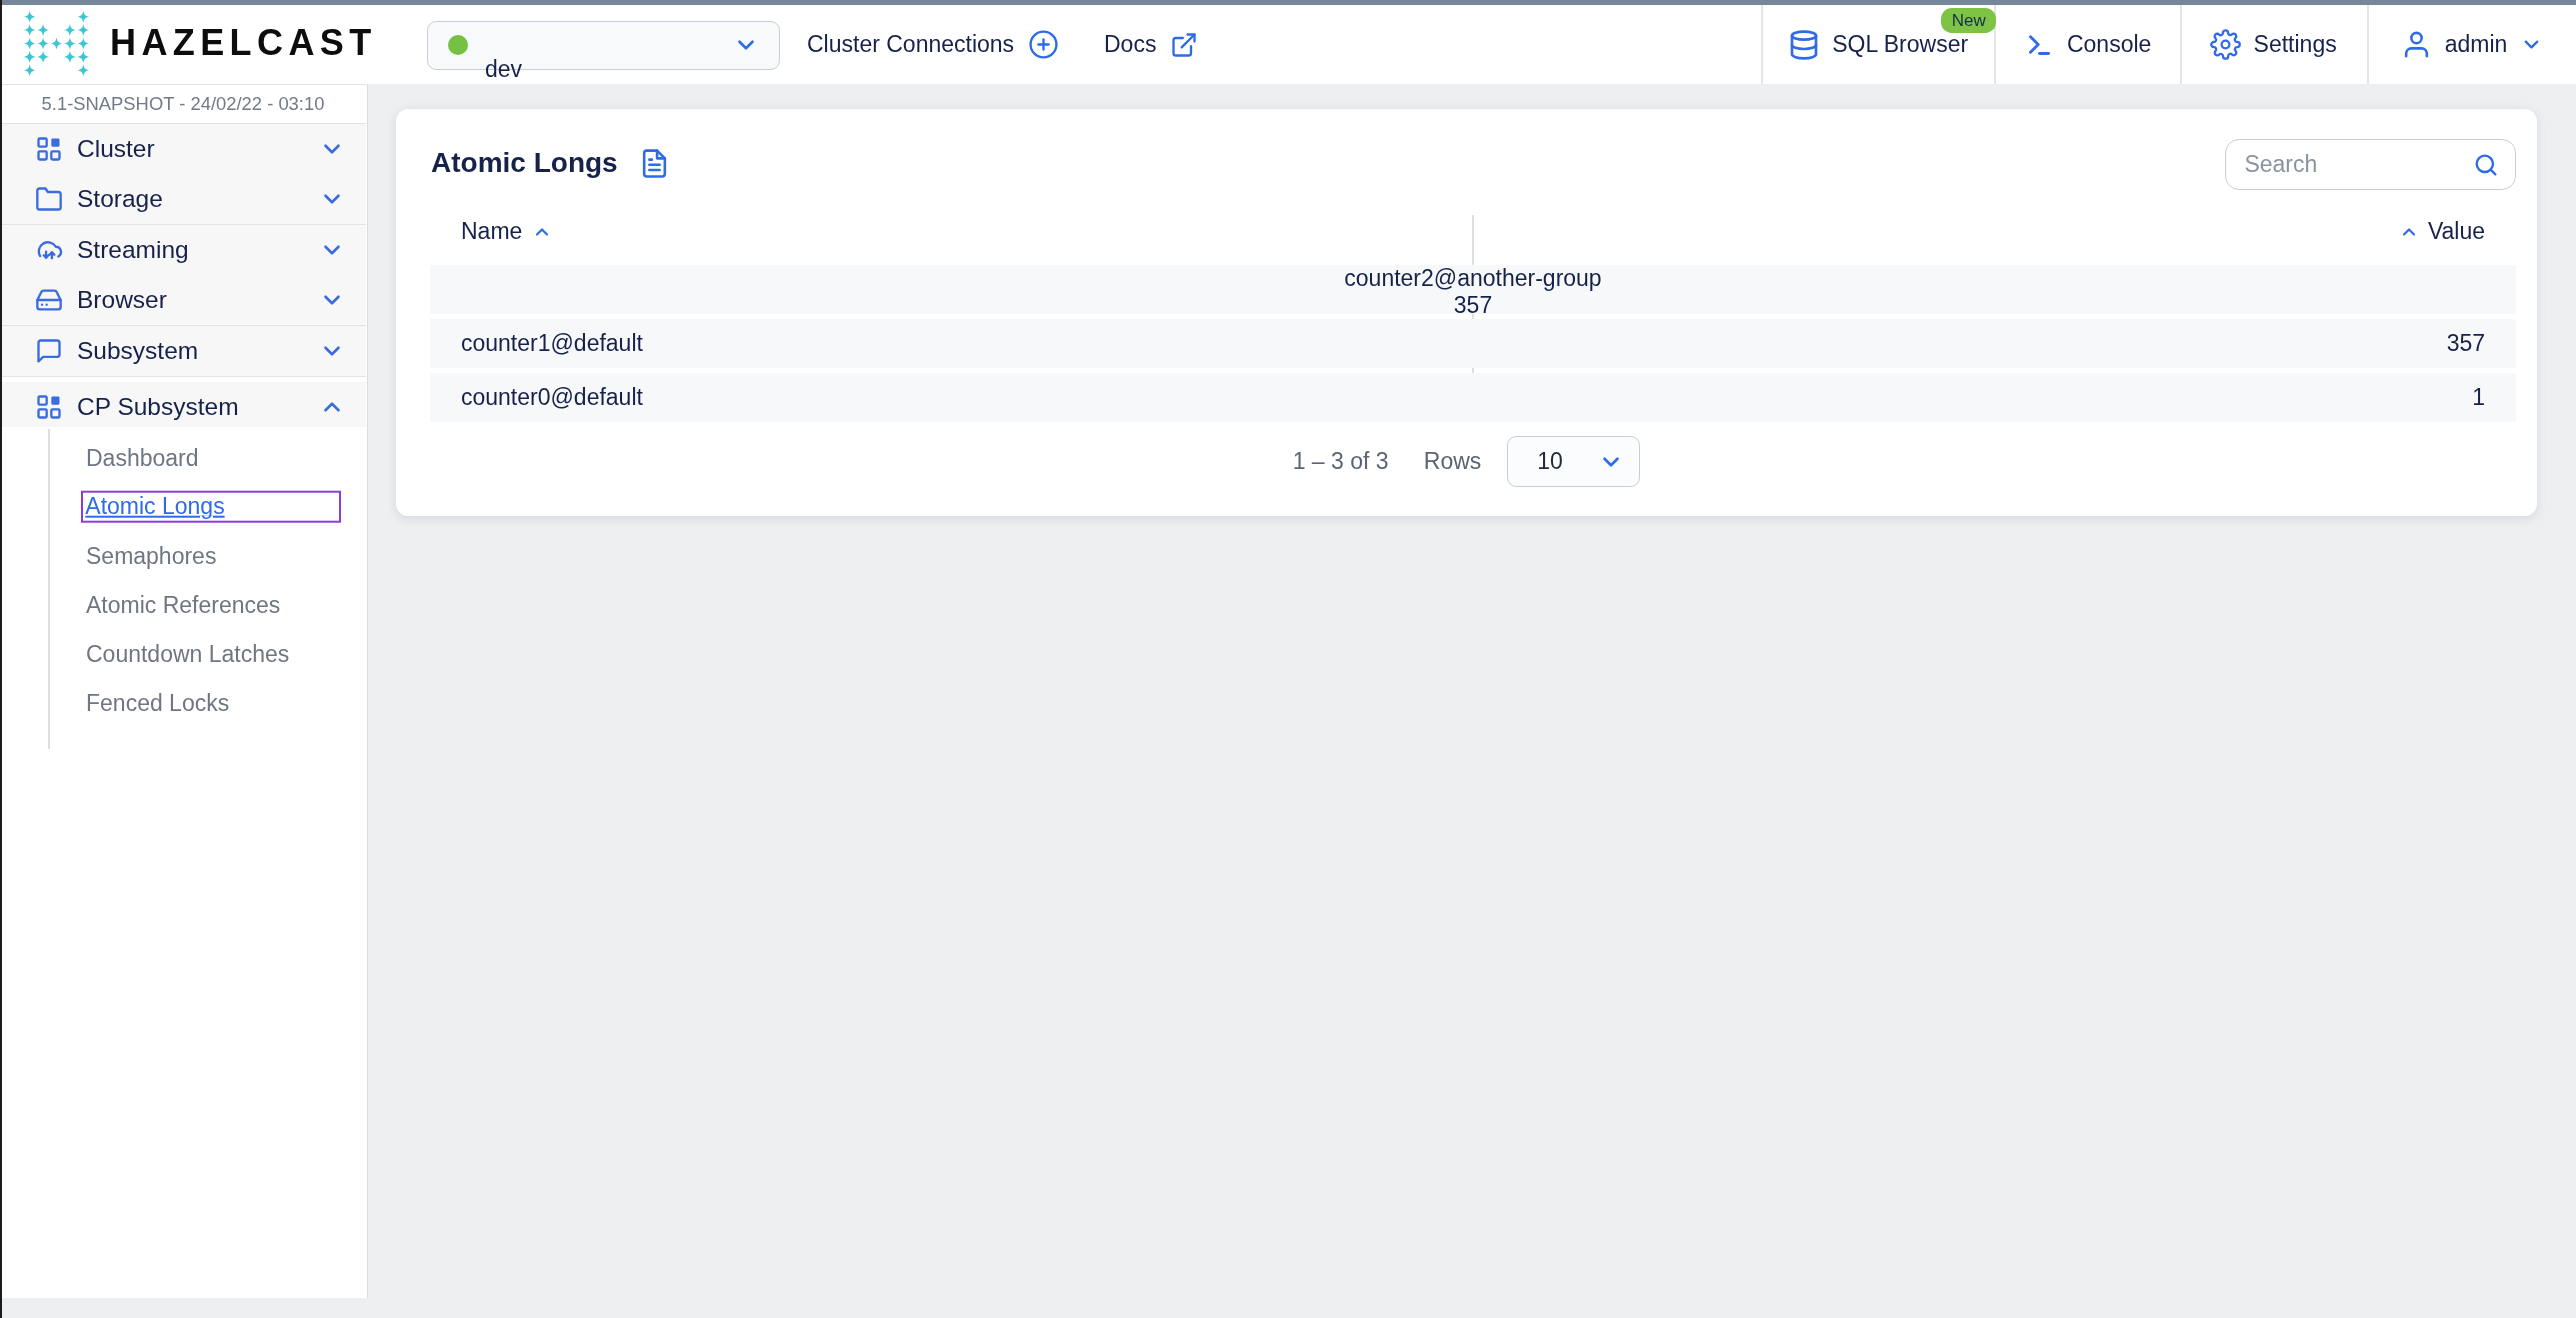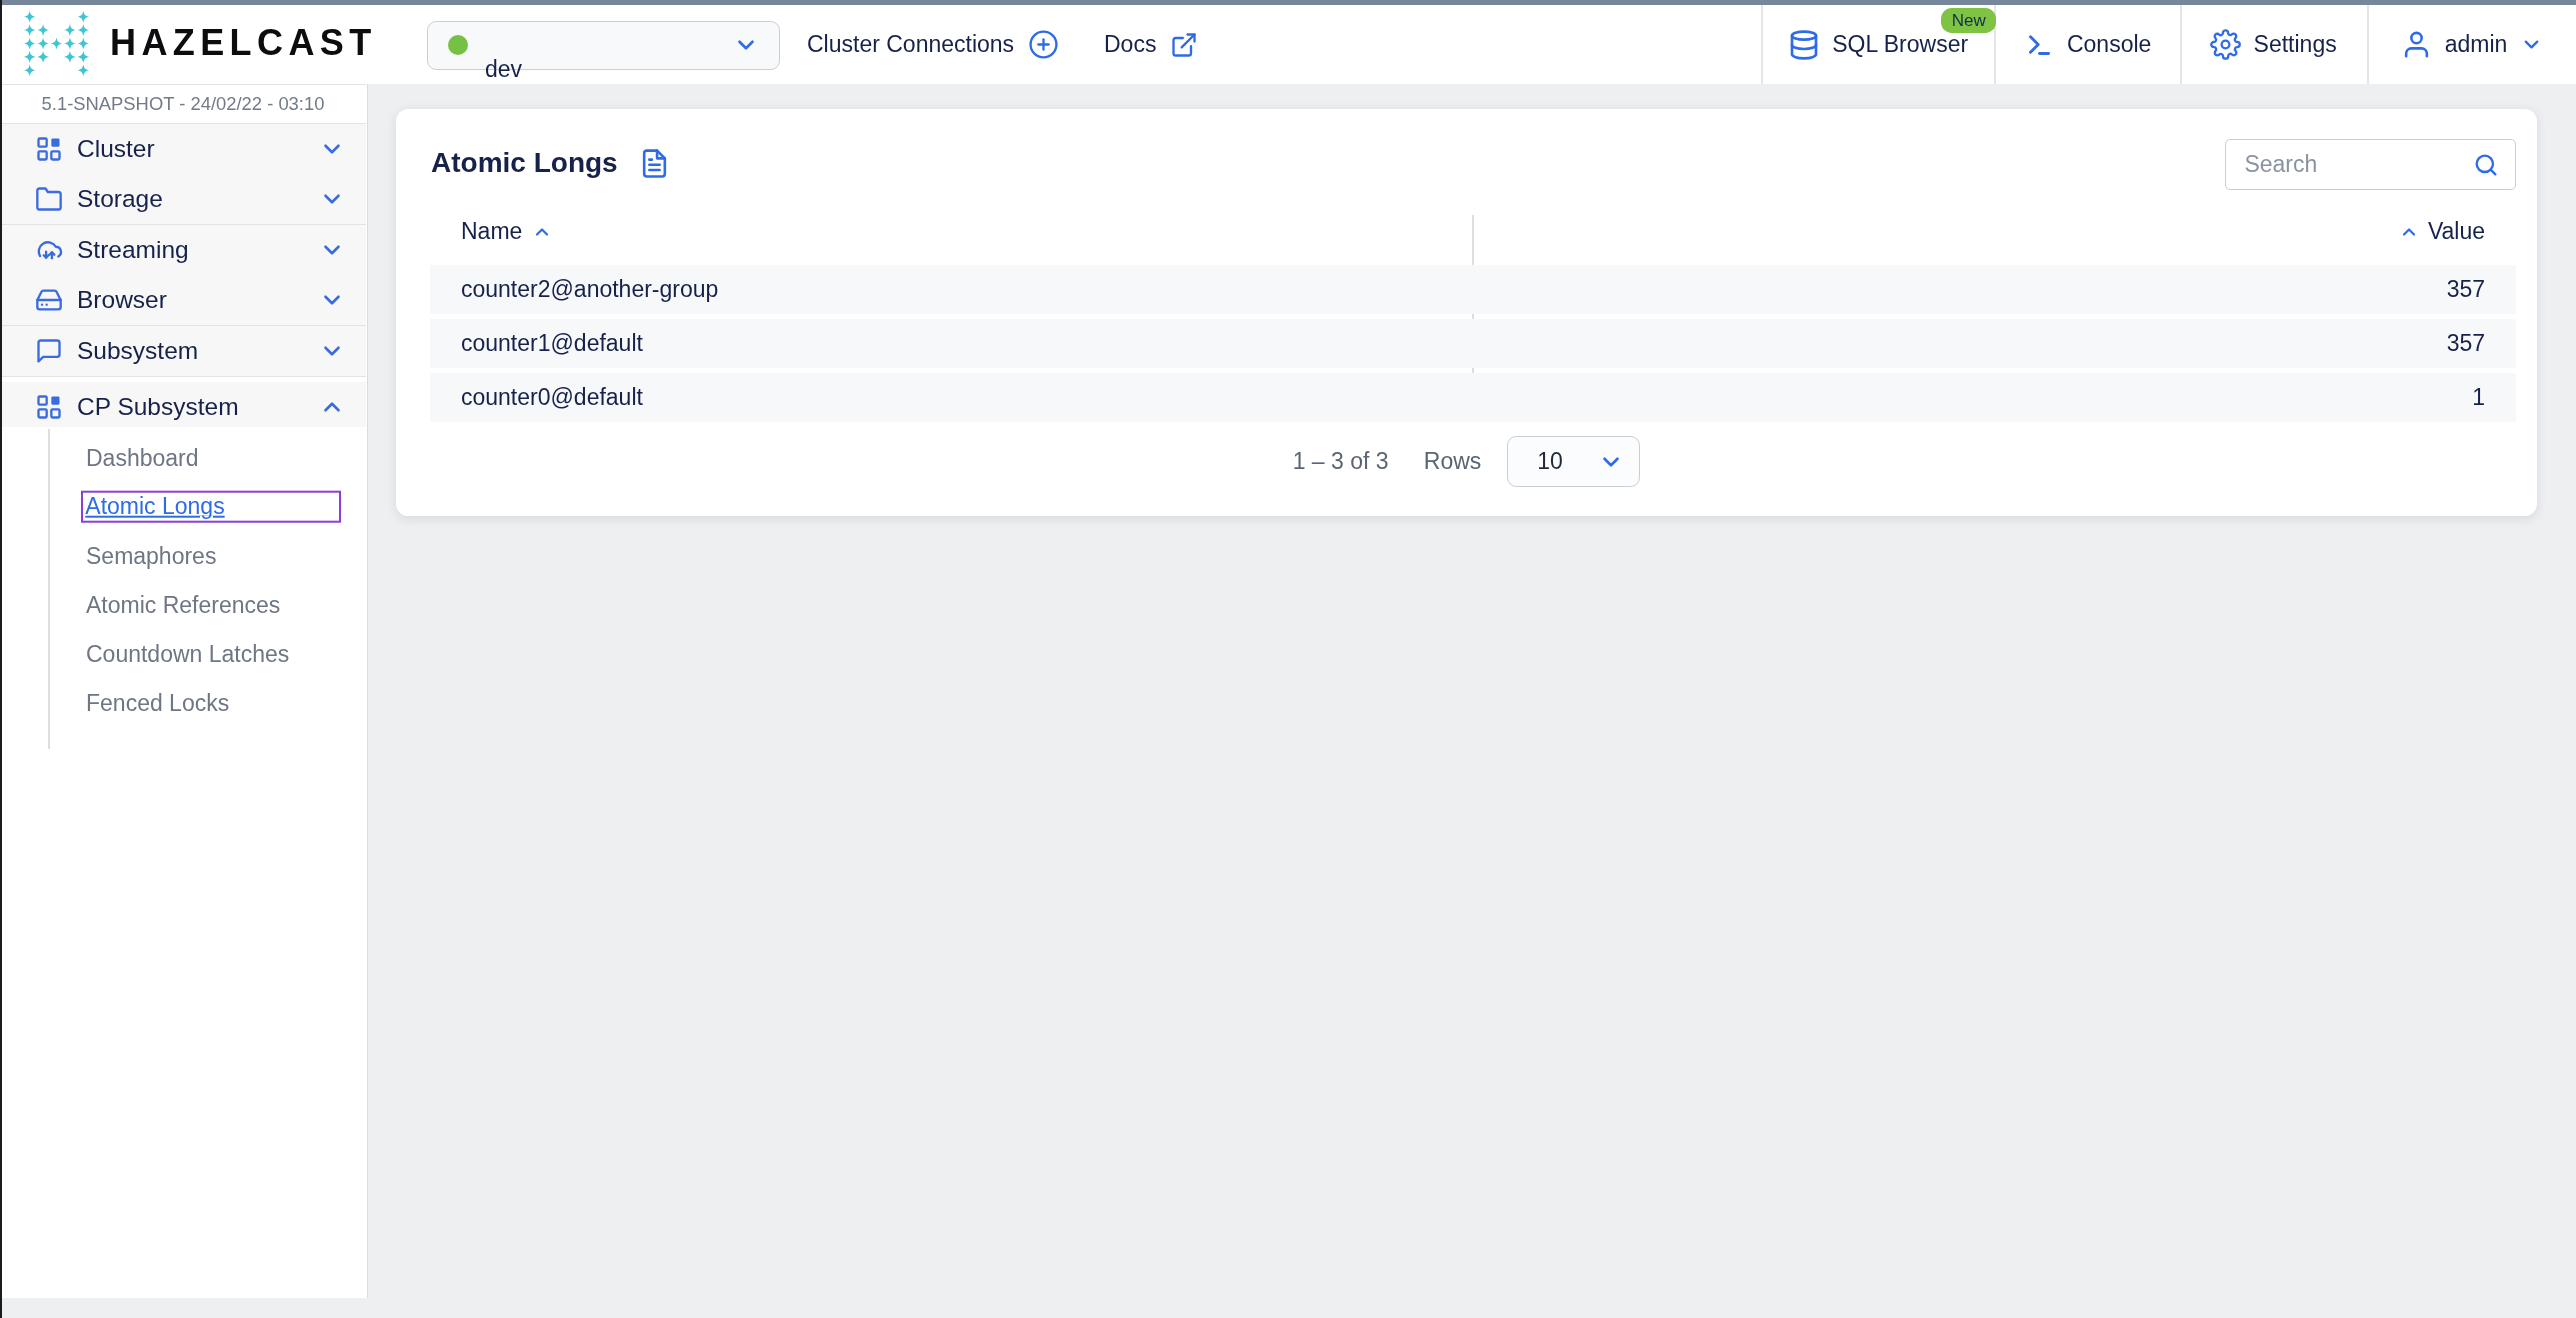--- a/index.html
+++ b/index.html
@@ -39,29 +39,29 @@
   .indent-line { position:absolute; left:48px; top:1.5px; width:1.5px; height:320px; background:#dcdee0; }
   .sub-item { position:absolute; left:0; width:438px; height:49px; cursor:pointer; }
   .sub-label { position:absolute; left:86px; top:50%; transform:translateY(-50%); font-size:23px; color:#6e7683; white-space:nowrap; }
   .sub-item.active .sub-label { left:81px; width:260px; border:2.3px solid #8a3dd8; padding:0.8px 0 0.8px 2.3px; color:#2e6be6; text-decoration:underline; background:#fff; }
 
   
   .main { position:absolute; left:368px; top:84px; width:2208px; height:1234px; background:#edeff1; }
   .card { position:absolute; left:28px; top:25px; width:2141px; height:407px; background:#ffffff; border-radius:12.3px; box-shadow:0 2.3px 10.7px rgba(25,39,70,0.10); }
   .card-title-row { position:absolute; left:35px; top:38px; display:flex; align-items:center; gap:21.5px; }
   .card-title { font-size:28px; font-weight:600; color:#16224a; }
-  .search-box { position:absolute; left:1829px; top:30px; width:291px; height:51px; border:1.5px solid #c9ced6; border-radius:5px; background:#fff; display:flex; align-items:center; padding:0 15.3px 0 18.4px; }
+  .search-box { position:absolute; left:1829px; top:30px; width:291px; height:51px; border:1.5px solid #c9ced6; border-radius:14px; background:#fff; display:flex; align-items:center; padding:0 15.3px 0 18.4px; }
   .search-box input { flex:1; border:none; outline:none; font-size:23px; color:#16224a; font-family:inherit; background:transparent; min-width:0; }
   .search-box input::placeholder { color:#8a93a0; }
 
   .t-head { position:absolute; left:34px; top:101px; width:2086px; height:43px; display:flex; align-items:center; justify-content:space-between; padding:0 31px 0 31px; }
   .th-group { display:flex; align-items:center; gap:9.2px; font-size:23px; font-weight:500; color:#16224a; cursor:pointer; }
   .col-div { position:absolute; left:1076px; top:106px; width:1.5px; height:207px; background:#dcdee0; }
   .t-row { position:absolute; left:34px; width:2086px; height:49px; background:#f7f8f9; display:flex; align-items:center; justify-content:space-between; padding:0 31px 0 31px; font-size:23px; color:#16224a; }
-  .row0 { top:156px; } .row1 { top:210px; } .row2 { top:264px; }
+  .row0 { top:156px;flex-direction:column; } .row1 { top:210px; } .row2 { top:264px; }
 
   .pager { position:absolute; left:0; top:327px; width:2141px; height:51px; display:flex; align-items:center; justify-content:center; gap:26px; }
   .pager-range { font-size:23px; color:#5a6473; }
   .pager-rows-label { font-size:23px; color:#5a6473; margin-left:9.2px; }
   .rows-select { width:133px; height:51px; border:1.5px solid #c9ced6; border-radius:9.2px; background:#fbfcfd; display:flex; align-items:center; padding:0 15.3px 0 29px; cursor:pointer; }
   .rows-value { flex:1; font-size:23px; color:#1f2937; }
 
   svg { display:block; }
 </style>
 </head>

